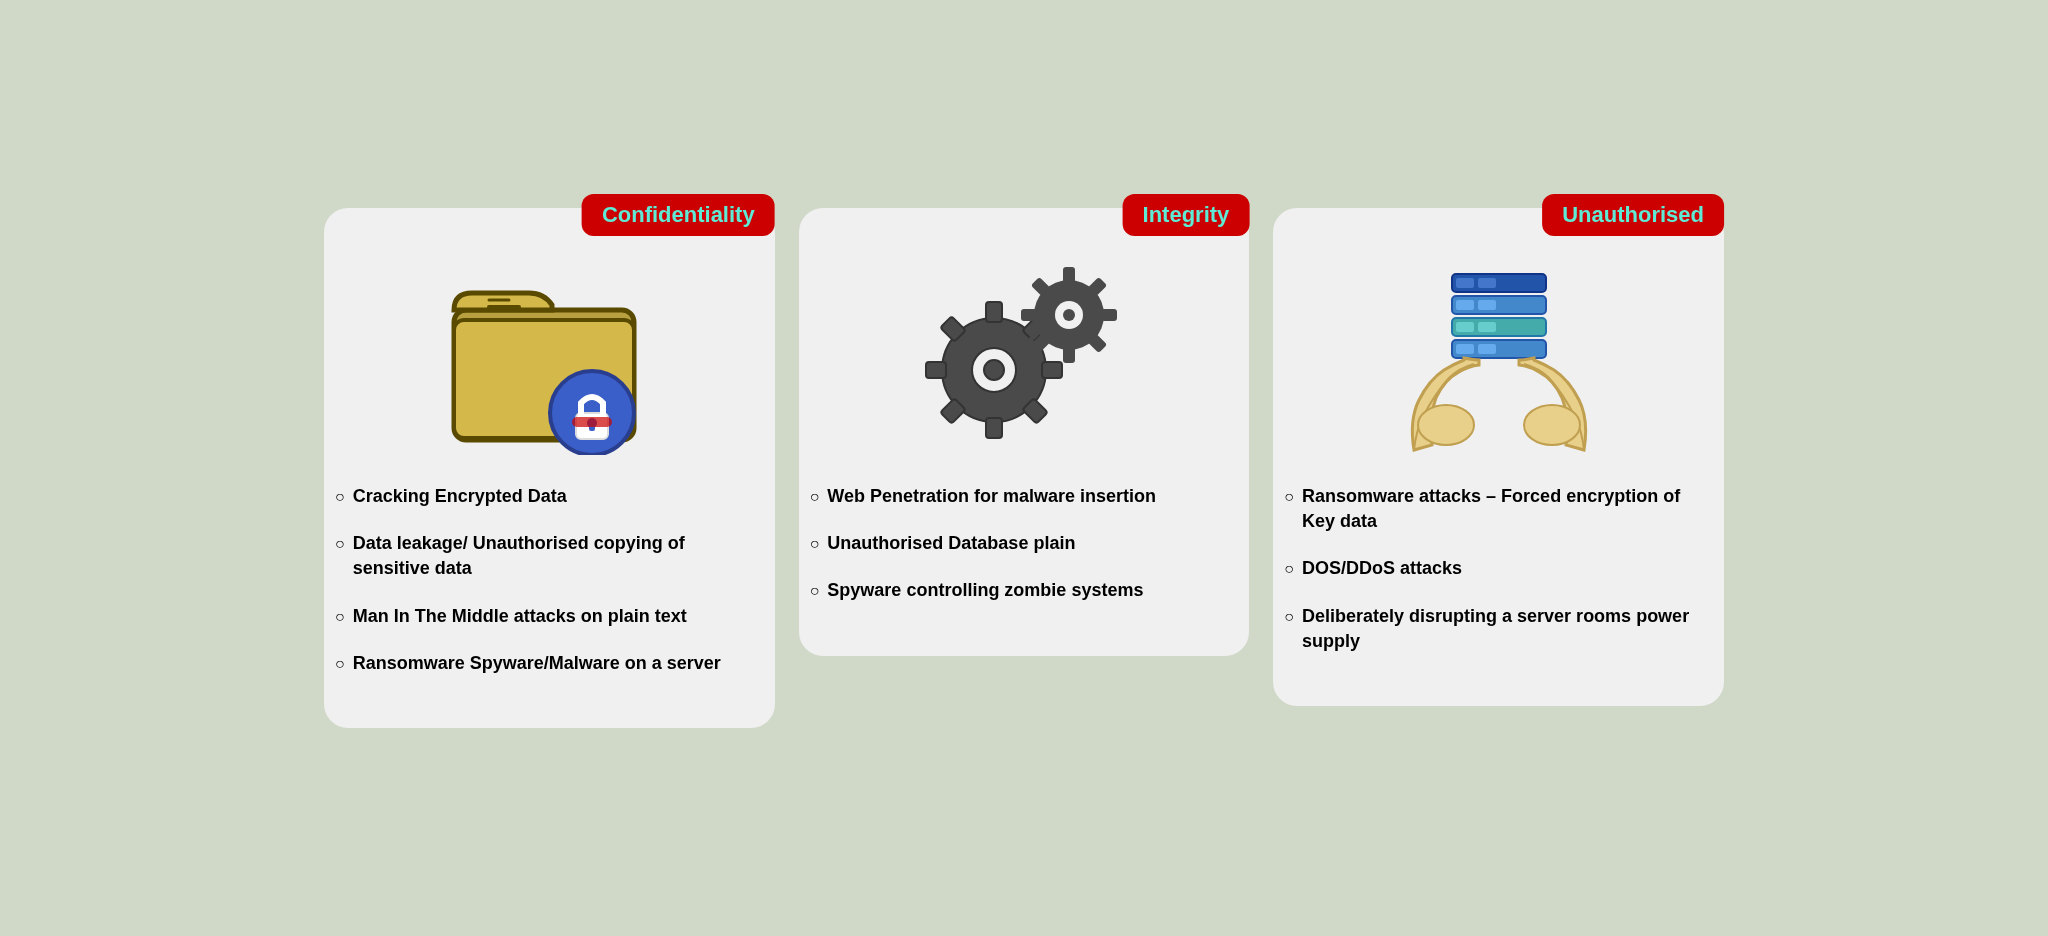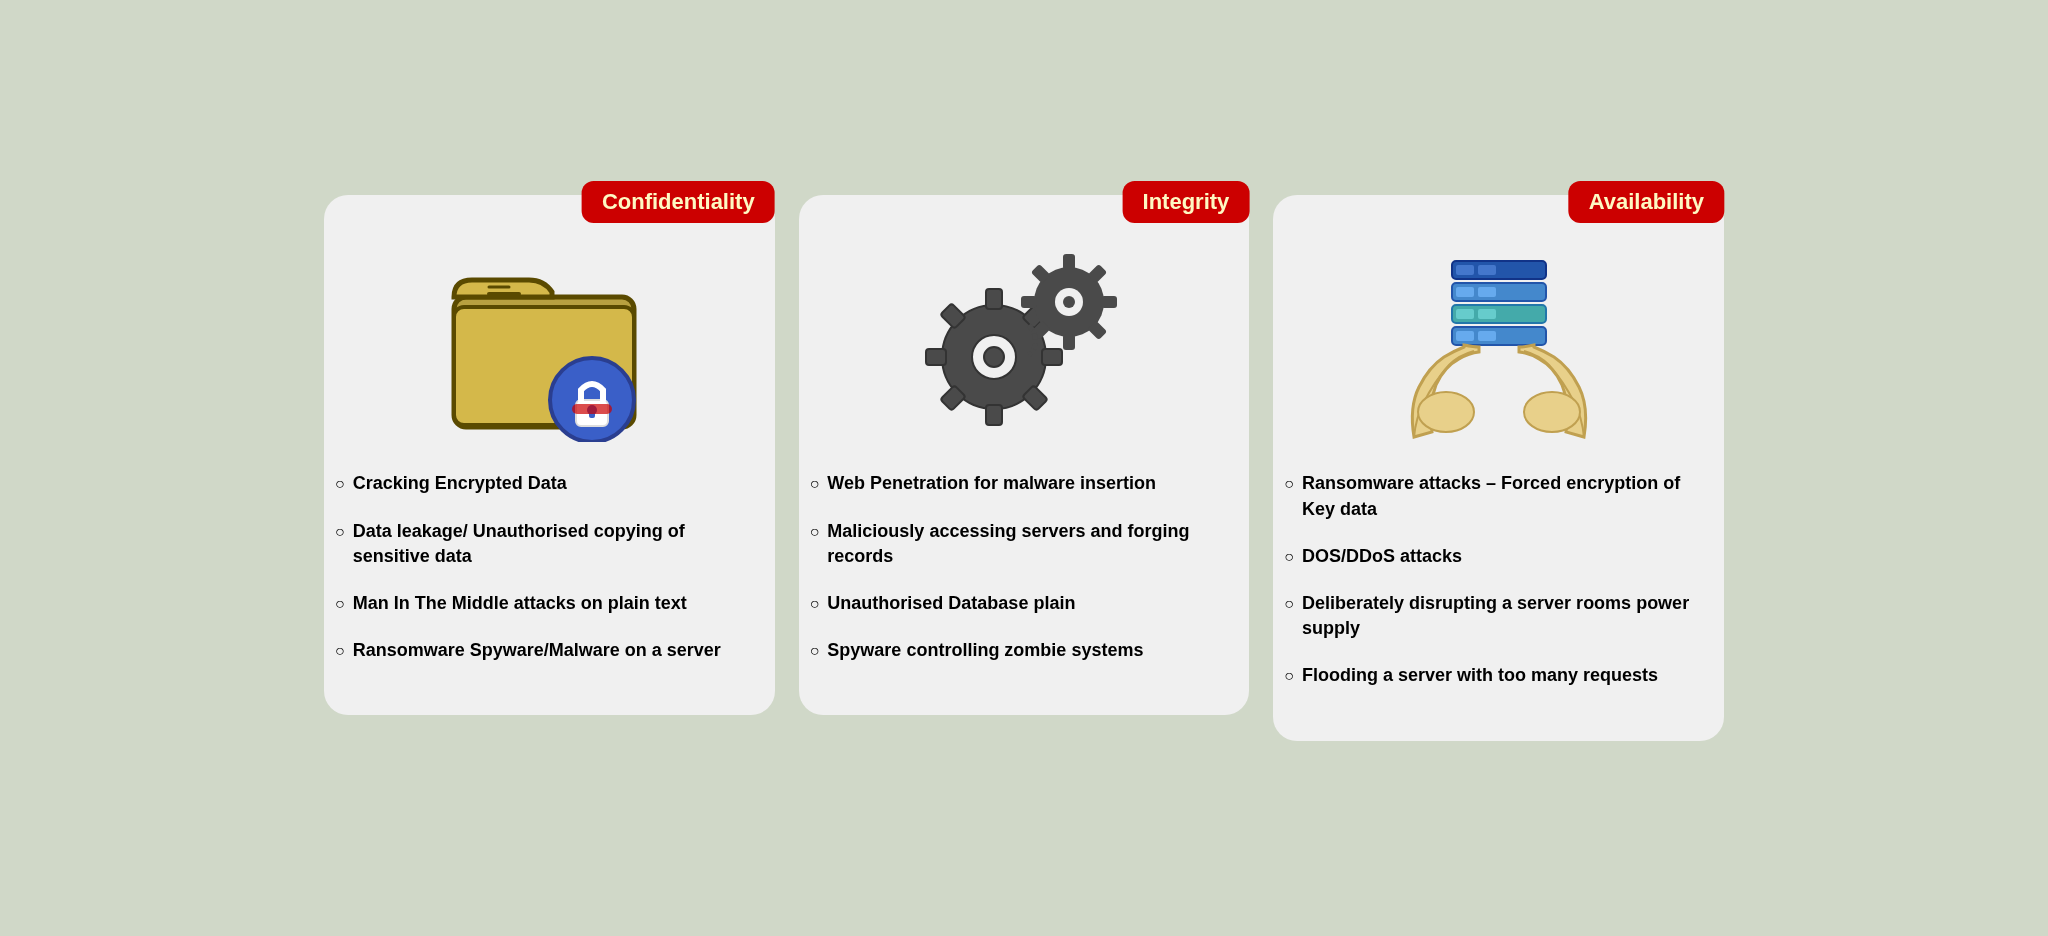--- a/index.html
+++ b/index.html
@@ -26,21 +26,21 @@
       background: #f0f0f0;
       border-radius: 24px;
       flex: 1;
       padding: 0 0 30px 0;
       position: relative;
       overflow: visible;
     }
 
     .card-header {
       background: #cc0000;
-      color: #fef9c3;
+      color: #5eead4;
       text-align: center;
       font-size: 22px;
       font-weight: bold;
       padding: 8px 20px;
       border-radius: 12px;
       margin: 0 auto;
       width: fit-content;
       position: relative;
       top: -14px;
       left: 50%;
@@ -159,28 +159,27 @@
             <rect x="32" y="-6" width="16" height="12" rx="3" fill="#4a4a4a"></rect>
             <rect x="-48" y="-6" width="16" height="12" rx="3" fill="#4a4a4a"></rect>
           </g>
         </g>
 
         <path d="M115 78 Q128 95 115 108" stroke="#4a4a4a" stroke-width="5" fill="none" stroke-dasharray="6,4"></path>
       </svg>
     </div>
     <ul class="card-items">
       <li>Web Penetration for malware insertion</li>
-      <li>Maliciously accessing servers and forging records</li>
       <li>Unauthorised Database plain</li>
       <li>Spyware controlling zombie systems</li>
     </ul>
   </div>
 
   <div class="card">
-    <div class="card-header">Availability</div>
+    <div class="card-header">Unauthorised</div>
     <div class="card-icon">
 
       <svg width="230" height="200" viewBox="0 0 230 200" xmlns="http://www.w3.org/2000/svg">
 
         <rect x="68" y="80" width="94" height="18" rx="4" fill="#4488cc" stroke="#2255aa" stroke-width="2"></rect>
         <rect x="72" y="84" width="18" height="10" rx="2" fill="#66aaee"></rect>
         <rect x="94" y="84" width="18" height="10" rx="2" fill="#66aaee"></rect>
 
         <rect x="68" y="58" width="94" height="18" rx="4" fill="#44aaaa" stroke="#2277aa" stroke-width="2"></rect>
         <rect x="72" y="62" width="18" height="10" rx="2" fill="#66cccc"></rect>
@@ -204,17 +203,16 @@
 
         <ellipse cx="62" cy="165" rx="28" ry="20" fill="#e8d08a" stroke="#c0a050" stroke-width="2"></ellipse>
 
         <ellipse cx="168" cy="165" rx="28" ry="20" fill="#e8d08a" stroke="#c0a050" stroke-width="2"></ellipse>
       </svg>
     </div>
     <ul class="card-items">
       <li>Ransomware attacks – Forced encryption of Key data</li>
       <li>DOS/DDoS attacks</li>
       <li>Deliberately disrupting a server rooms power supply</li>
-      <li>Flooding a server with too many requests</li>
     </ul>
   </div>
 
 </div>
 
 </body></html>

